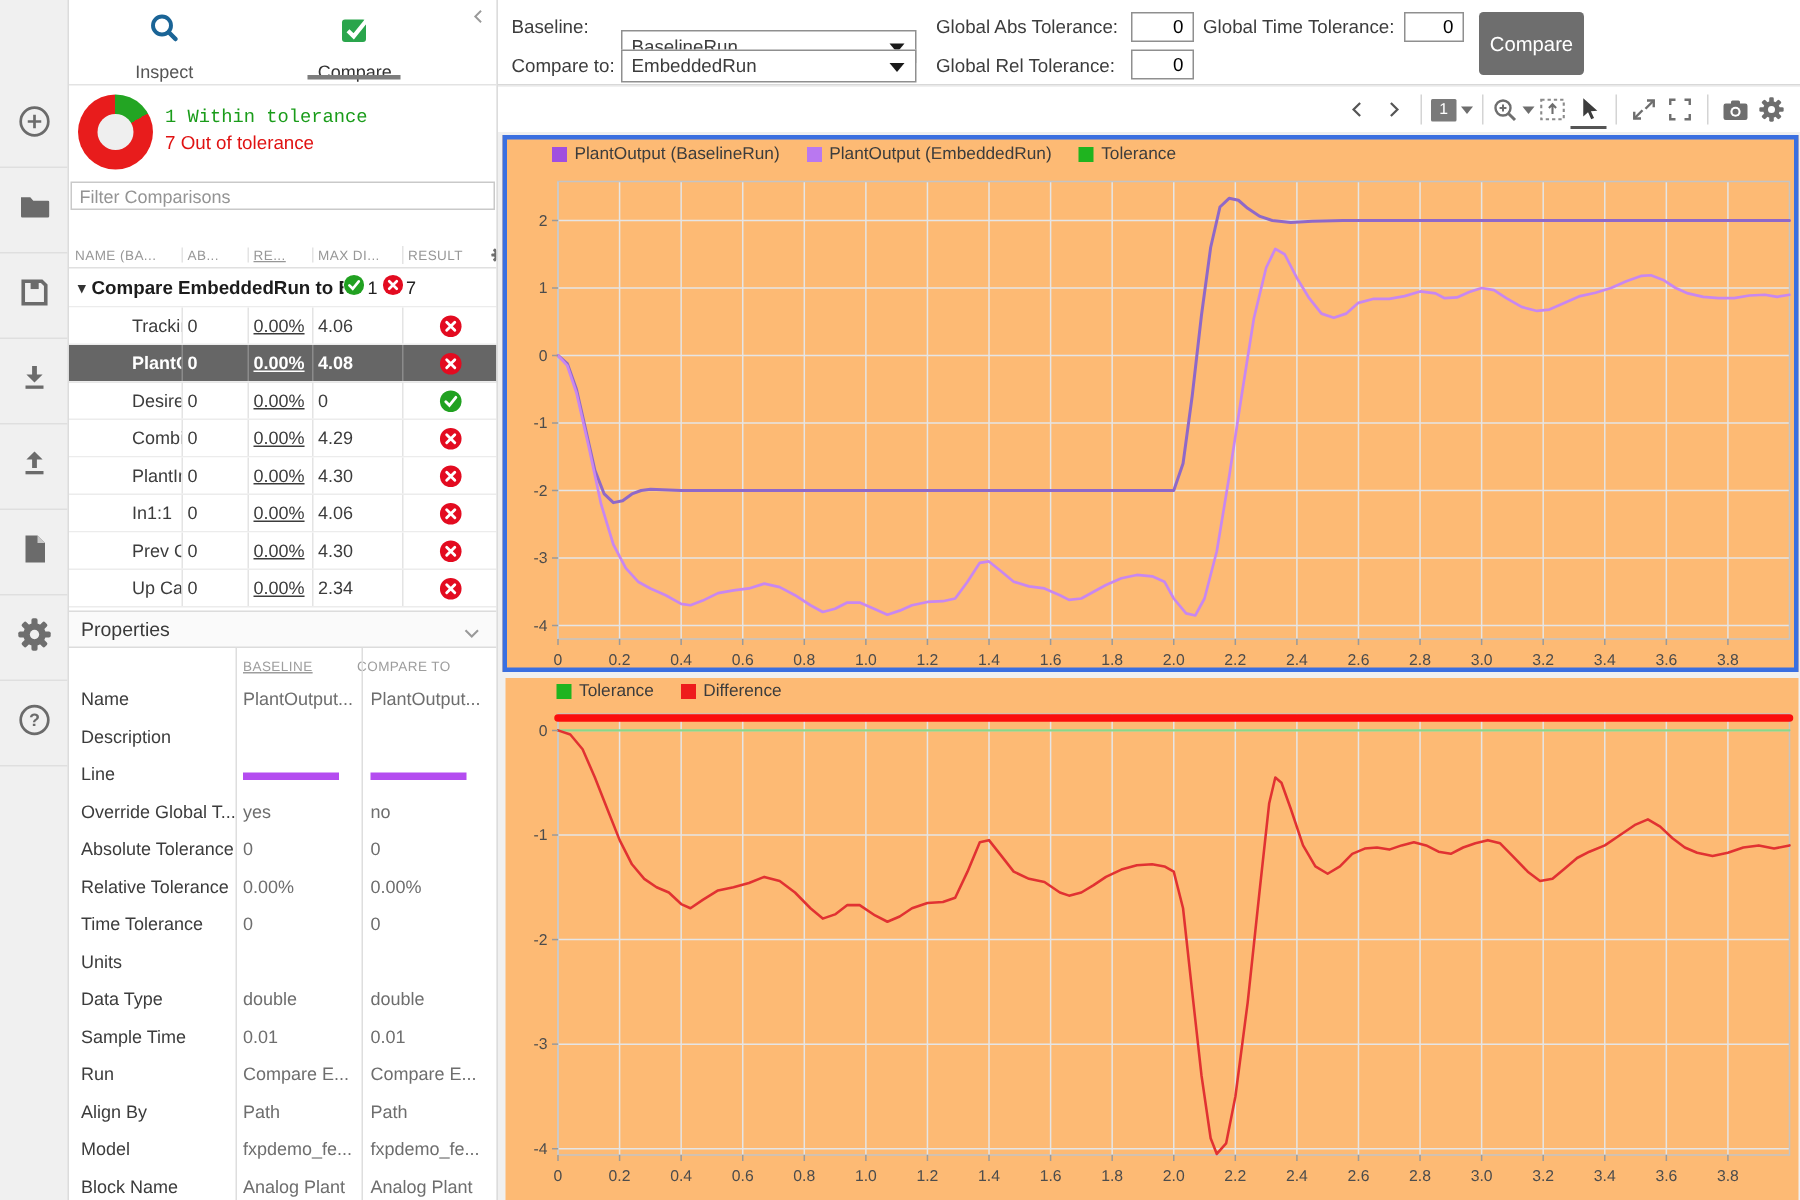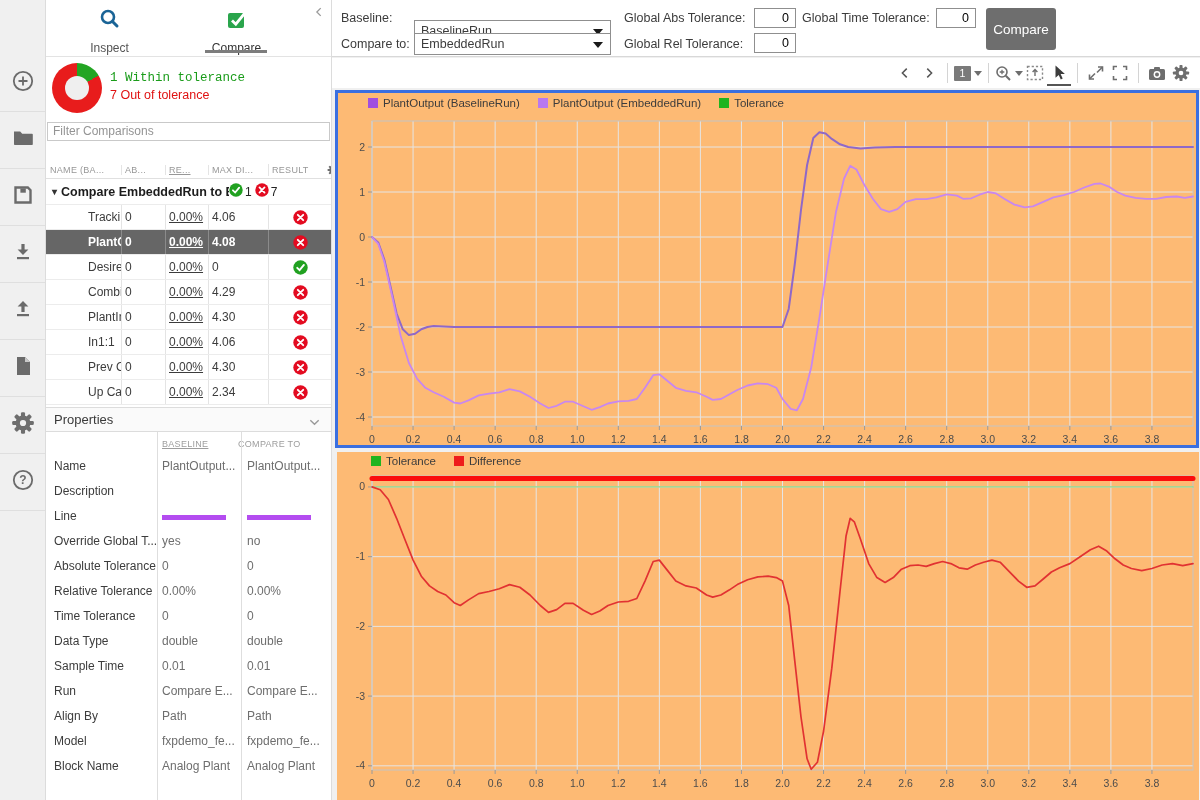--- a/index.html
+++ b/index.html
@@ -359,20 +359,25 @@
       </div>
       <div class="prow">
         <div class="pl">Relative Tolerance</div>
         <div class="pv1">0.00%</div>
         <div class="pv2">0.00%</div>
       </div>
       <div class="prow">
         <div class="pl">Time Tolerance</div>
         <div class="pv1">0</div>
         <div class="pv2">0</div>
+      </div>
+      <div class="prow">
+        <div class="pl">Units</div>
+        <div class="pv1"></div>
+        <div class="pv2"></div>
       </div>
       <div class="prow">
         <div class="pl">Data Type</div>
         <div class="pv1">double</div>
         <div class="pv2">double</div>
       </div>
       <div class="prow">
         <div class="pl">Sample Time</div>
         <div class="pv1">0.01</div>
         <div class="pv2">0.01</div>

